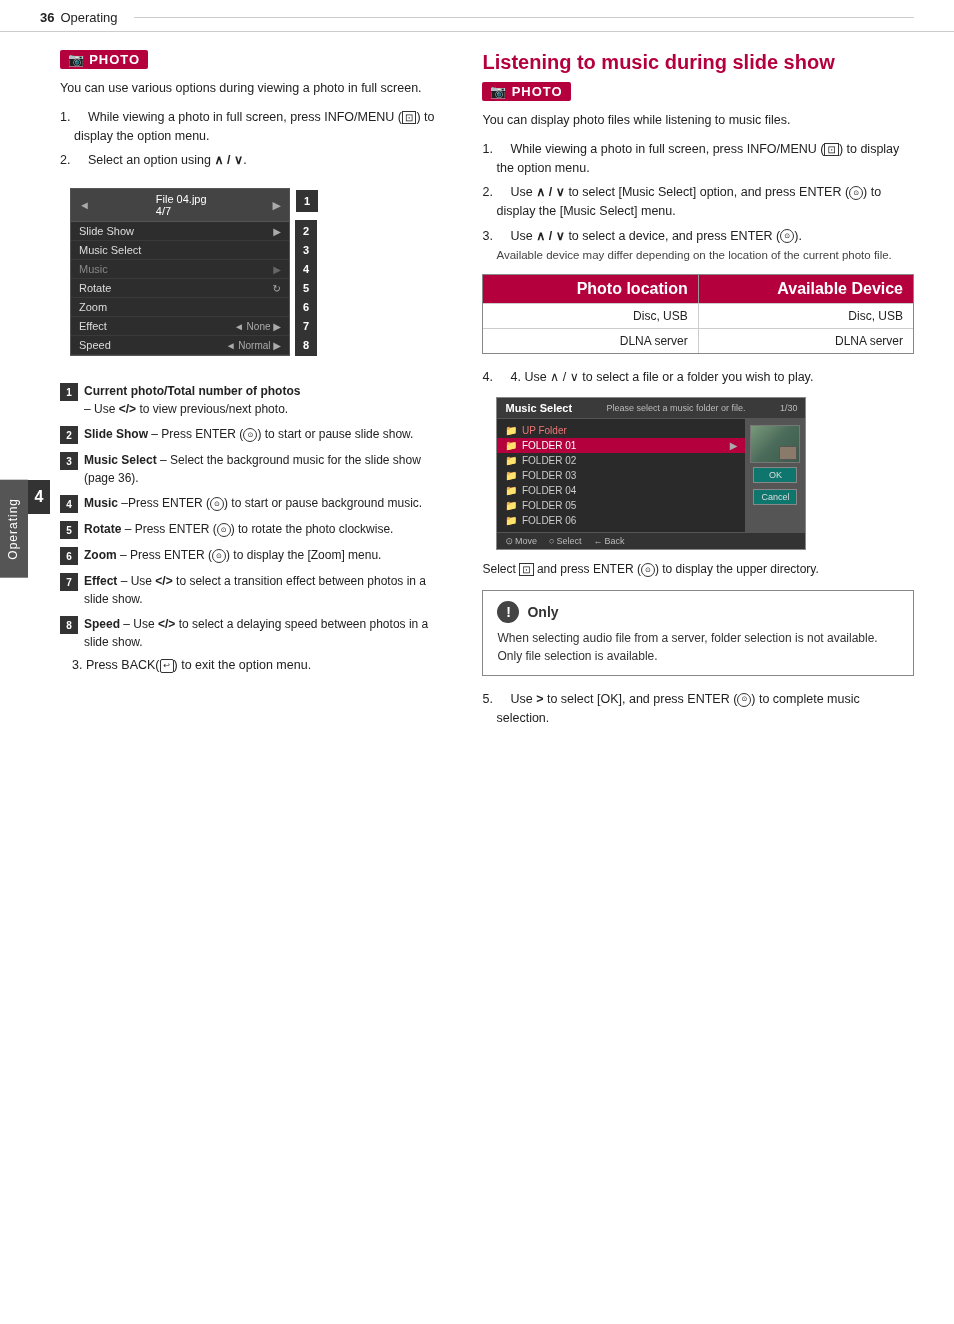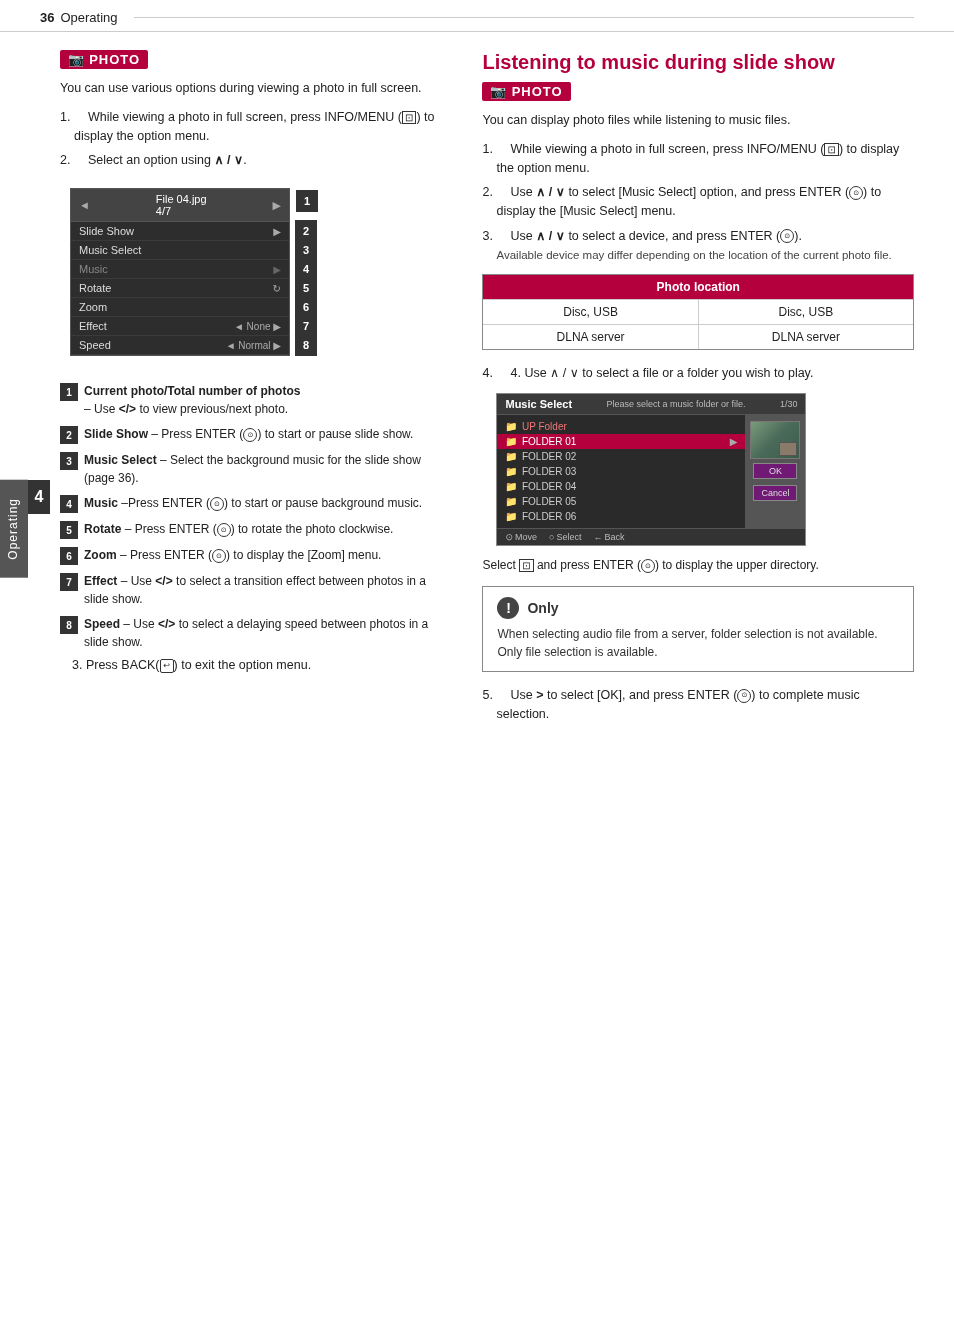--- a/index.html
+++ b/index.html
@@ -212,33 +212,33 @@
     .table-header-row {
       display: flex;
       background: #b5003e;
       color: #fff;
       font-weight: bold;
     }
     .table-header-cell {
       flex: 1;
       padding: 5px 10px;
       border-right: 1px solid #999;
-      text-align: center;
-      font-size: 12px;
+      text-align: right;
+      font-size: 16px;
     }
     .table-header-cell:last-child { border-right: none; }
     .table-data-row {
       display: flex;
       border-top: 1px solid #ccc;
     }
     .table-data-cell {
       flex: 1;
       padding: 5px 10px;
       border-right: 1px solid #ccc;
-      text-align: center;
+      text-align: right;
       font-size: 12px;
       color: #222;
     }
     .table-data-cell:last-child { border-right: none; }
     
     .music-select-dialog {
       border: 1px solid #888;
       width: 310px;
       background: #2a2a2a;
       margin: 10px 0 10px 0;
@@ -302,21 +302,21 @@
       border: 1px solid #777;
     }
     .dialog-btn {
       display: block;
       width: 44px;
       padding: 2px 4px;
       font-size: 9px;
       text-align: center;
       border: 1px solid #888;
       color: #ddd;
-      background: #701a75;
+      background: #0f766e;
       margin-bottom: 2px;
       cursor: pointer;
     }
     .dialog-btn.ok { }
     .dialog-btn.cancel { }
     .dialog-footer {
       background: #333;
       padding: 3px 8px;
       display: flex;
       align-items: center;
@@ -540,20 +540,21 @@
       <div class="numbered-item">
         <span class="num">3.</span>
         <span style="padding-left:14px;">Use <strong>∧ / ∨</strong> to select a device, and press ENTER (<span class="circle-icon">⊙</span>).<br>
         <span style="font-size:11.5px; color:#444;">Available device may differ depending on the location of the current photo file.</span></span>
       </div>
 
       
       <div class="table-wrapper">
         <div class="table-header-row">
           <div class="table-header-cell">Photo location</div>
+          <div class="table-header-cell">Available Device</div>
         </div>
         <div class="table-data-row">
           <div class="table-data-cell">Disc, USB</div>
           <div class="table-data-cell">Disc, USB</div>
         </div>
         <div class="table-data-row">
           <div class="table-data-cell">DLNA server</div>
           <div class="table-data-cell">DLNA server</div>
         </div>
       </div>

